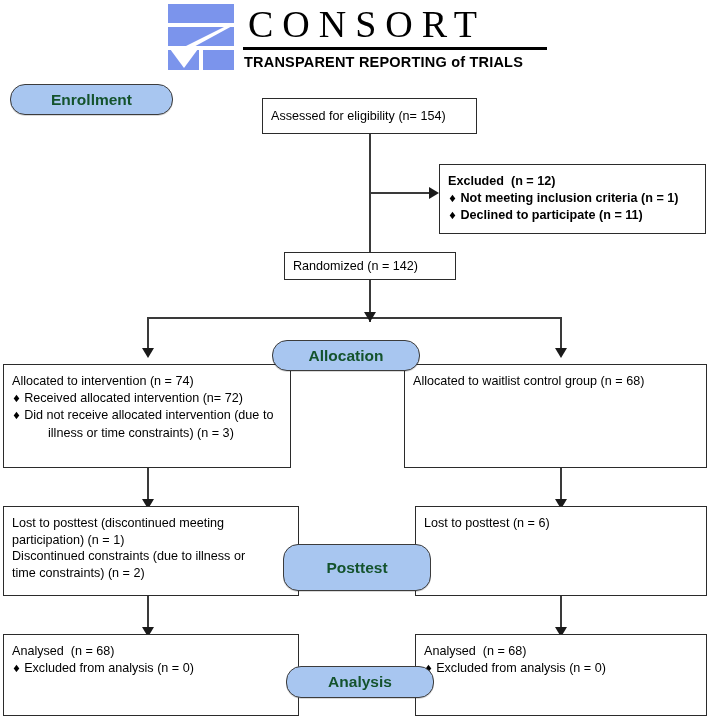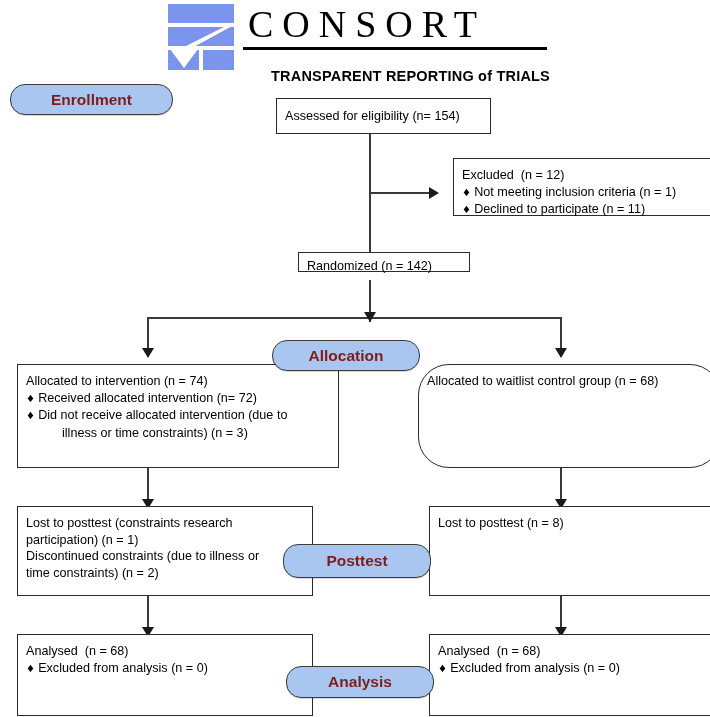--- a/index.html
+++ b/index.html
@@ -40,53 +40,51 @@
   .brand-sub {
     position: absolute; left: 244px; top: 52px;
     width: 306px; height: 20px;
     font-family: "Liberation Sans", sans-serif;
     font-size: 14.5px;
     font-weight: bold;
     letter-spacing: 0.2px;
     line-height: 20px;
     color: #000;
     white-space: nowrap;
-    text-align: right;
-    margin-top: 14px;
+    text-align: left;
   }
 
   
   .box {
     position: absolute;
     background: #ffffff;
     border: 1.6px solid #2b2b2b;
     font-size: 12.6px;
     line-height: 16.5px;
     color: #000;
     padding: 8px 7px 6px 8px;
     z-index: 3;
-    margin-left: 14px;
   }
   .box .ln { display: block; white-space: pre; }
   .box .bullet-ln {
     display: block;
     padding-left: 12px;
     text-indent: -12px;
     white-space: pre-wrap;
   }
   .box .cont { display: block; padding-left: 36px; white-space: pre; }
   .dia { font-family: "DejaVu Sans", sans-serif; font-size: 10px; }
 
   
   .pill {
     position: absolute;
     background: #a8c6f0;
     border: 1.5px solid #3c3c3c;
     border-radius: 15px;
-    color: #7f1d1d;
+    color: #14532d;
     font-weight: bold;
     font-size: 15.5px;
     text-align: center;
     z-index: 9;
     display: flex; align-items: center; justify-content: center;
     box-shadow: 0 1px 0 rgba(0,0,0,0.15);
   }
 
   
   .vline { position: absolute; width: 2.2px; background: #3a3a3a; z-index: 1; }
@@ -147,60 +145,60 @@
 
   <div class="vline" style="left:147px; top:596px; height:38px;"></div>
   <div class="arrow-down" style="left:142px; top:627px;"></div>
   <div class="vline" style="left:560px; top:596px; height:38px;"></div>
   <div class="arrow-down" style="left:555px; top:627px;"></div>
 
   <div class="box" style="left:262px; top:98px; width:215px; height:36px; padding-top:9px;">
       <span class="ln">Assessed for eligibility (n= 154)</span>
     </div>
 
-  <div class="box" style="left:439px; top:158px; width:267px; height:58px;">
+  <div class="box" style="left:439px; top:164px; width:267px; height:70px;font-weight:bold;">
       <span class="ln">Excluded  (n = 12)</span>
       <span class="bullet-ln"><span class="dia">♦ </span>Not meeting inclusion criteria (n = 1)</span>
       <span class="bullet-ln"><span class="dia">♦ </span>Declined to participate (n = 11)</span>
     </div>
 
-  <div class="box" style="left:284px; top:252px; width:172px; height:20px; padding-top:5px;">
+  <div class="box" style="left:284px; top:252px; width:172px; height:28px; padding-top:5px;">
       <span class="ln">Randomized (n = 142)</span>
     </div>
 
-  <div class="box" style="left:3px; top:364px; width:322px; height:104px;">
+  <div class="box" style="left:3px; top:364px; width:288px; height:104px;">
       <span class="ln">Allocated to intervention (n = 74)</span>
       <span class="bullet-ln"><span class="dia">♦ </span>Received allocated intervention (n= 72)</span>
       <span class="bullet-ln"><span class="dia">♦ </span>Did not receive allocated intervention (due to</span>
       <span class="cont">illness or time constraints) (n = 3)</span>
     </div>
 
-  <div class="box" style="left:404px; top:364px; width:303px; height:104px;border-radius:31px;">
+  <div class="box" style="left:404px; top:364px; width:303px; height:104px;">
       <span class="ln">Allocated to waitlist control group (n = 68)</span>
     </div>
 
   <div class="box" style="left:3px; top:506px; width:296px; height:90px;">
-      <span class="ln">Lost to posttest (constraints research</span>
+      <span class="ln">Lost to posttest (discontinued meeting</span>
       <span class="ln">participation) (n = 1)</span>
       <span class="ln">Discontinued constraints (due to illness or</span>
       <span class="ln">time constraints) (n = 2)</span>
     </div>
 
   <div class="box" style="left:415px; top:506px; width:292px; height:90px;">
-      <span class="ln">Lost to posttest (n = 8)</span>
+      <span class="ln">Lost to posttest (n = 6)</span>
     </div>
 
   <div class="box" style="left:3px; top:634px; width:296px; height:82px;">
       <span class="ln">Analysed  (n = 68)</span>
       <span class="bullet-ln"><span class="dia">♦ </span>Excluded from analysis (n = 0)</span>
     </div>
 
   <div class="box" style="left:415px; top:634px; width:292px; height:82px;">
       <span class="ln">Analysed  (n = 68)</span>
       <span class="bullet-ln"><span class="dia">♦ </span>Excluded from analysis (n = 0)</span>
     </div>
 
   <div class="pill" style="left:10px; top:84px; width:163px; height:31px;">Enrollment</div>
   <div class="pill" style="left:272px; top:340px; width:148px; height:31px;">Allocation</div>
-  <div class="pill" style="left:283px; top:544px; width:148px; height:34px;">Posttest</div>
+  <div class="pill" style="left:283px; top:544px; width:148px; height:47px;">Posttest</div>
   <div class="pill" style="left:286px; top:666px; width:148px; height:32px;">Analysis</div>
 
 </div>
 
 </body></html>

